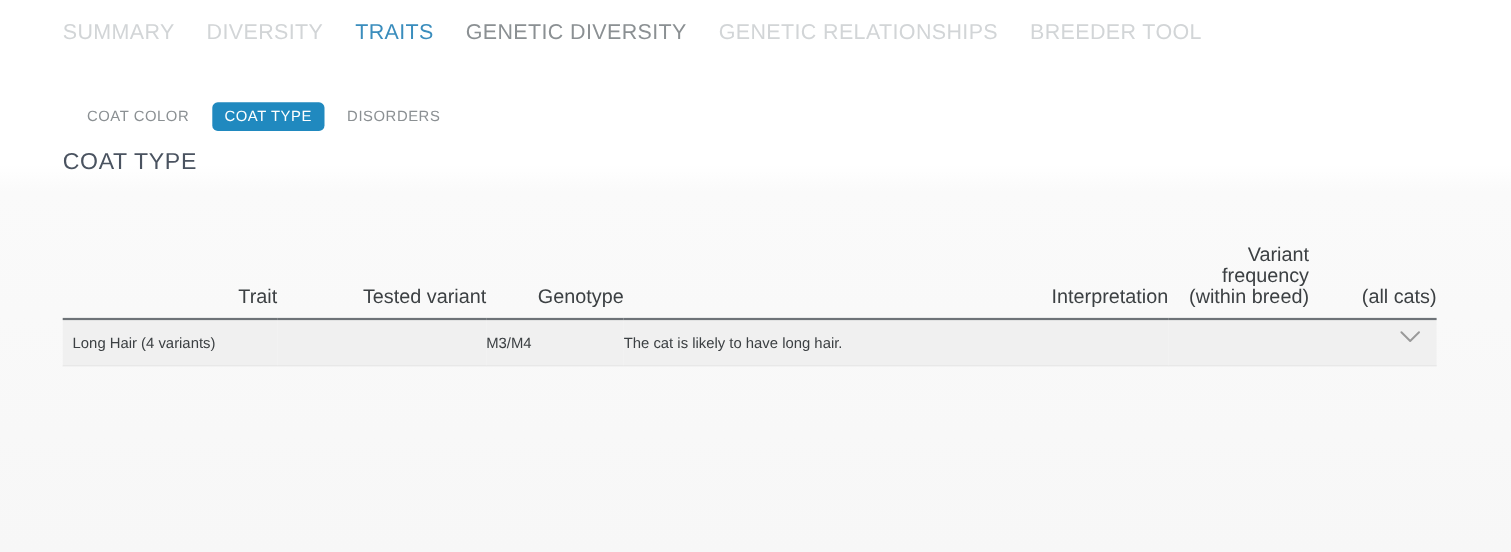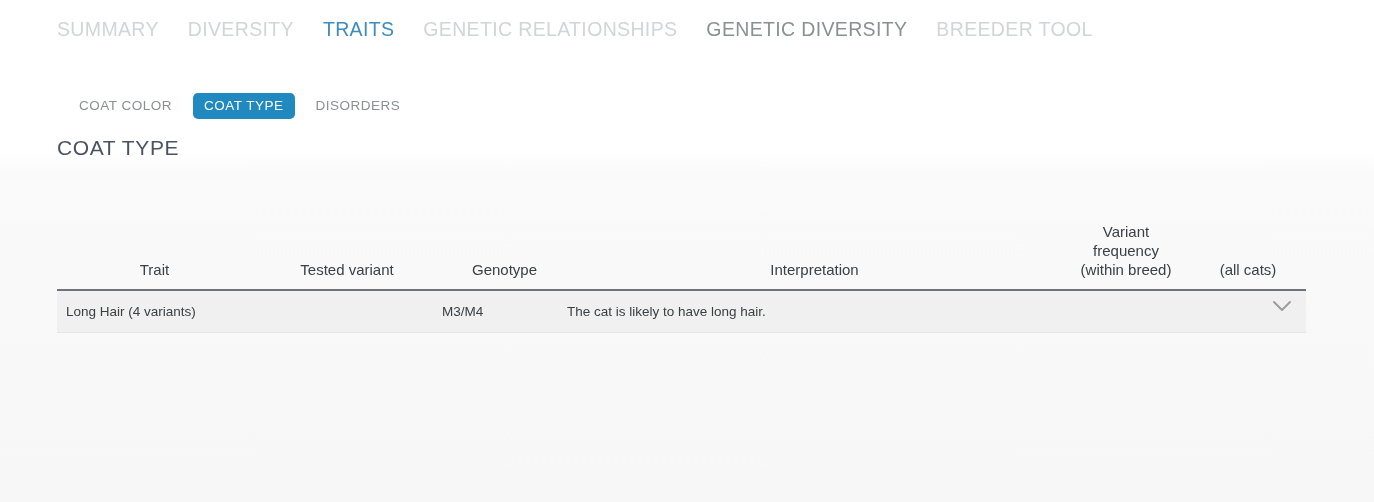--- a/index.html
+++ b/index.html
@@ -86,25 +86,25 @@
     top: 222px;
     width: 1249px;
   }
   table.data {
     width: 100%;
     border-collapse: collapse;
     font-size: 13.5px;
     color: #3c4043;
   }
   table.data thead th {
-    text-align: center;
+    text-align: right;
     vertical-align: bottom;
     font-weight: 400;
     color: #3c4043;
-    font-size: 15px;
+    font-size: 18px;
     line-height: 19px;
     padding: 0 0 10px 0;
     border-bottom: 2px solid #6e7378;
   }
   table.data tbody td {
     padding: 11px 0 11px 0;
     vertical-align: top;
     line-height: 19px;
     border-bottom: 1px solid #e6e6e6;
     color: #3c4043;
@@ -146,22 +146,22 @@
 </style>
 </head>
 <body>
 
 <div class="page">
 
   <nav class="main-nav">
     <div class="main-tab dim">SUMMARY</div>
     <div class="main-tab dim">DIVERSITY</div>
     <div class="main-tab active">TRAITS</div>
+    <div class="main-tab mid">GENETIC DIVERSITY</div>
     <div class="main-tab dim">GENETIC RELATIONSHIPS</div>
-    <div class="main-tab mid">GENETIC DIVERSITY</div>
     <div class="main-tab dim">BREEDER TOOL</div>
   </nav>
 
   <nav class="sub-nav">
     <div class="sub-tab">COAT COLOR</div>
     <div class="sub-tab active">COAT TYPE</div>
     <div class="sub-tab">DISORDERS</div>
   </nav>
 
   <h1 class="section-title">COAT TYPE</h1>

